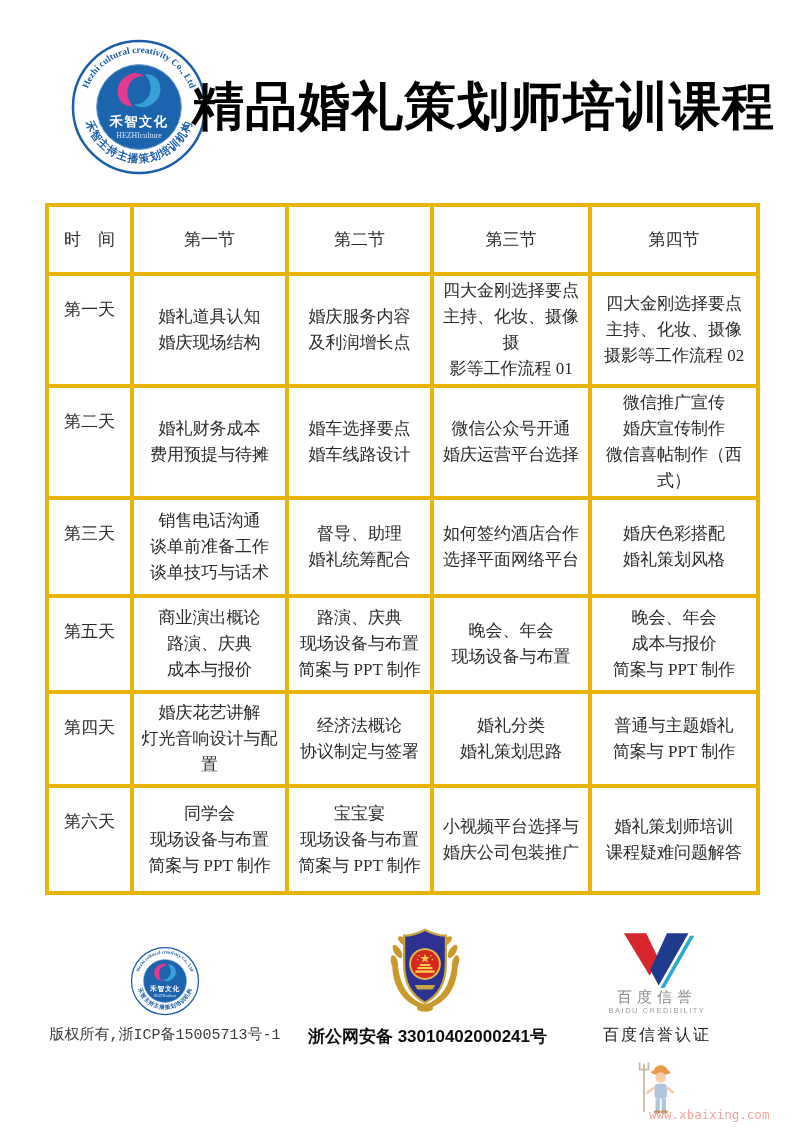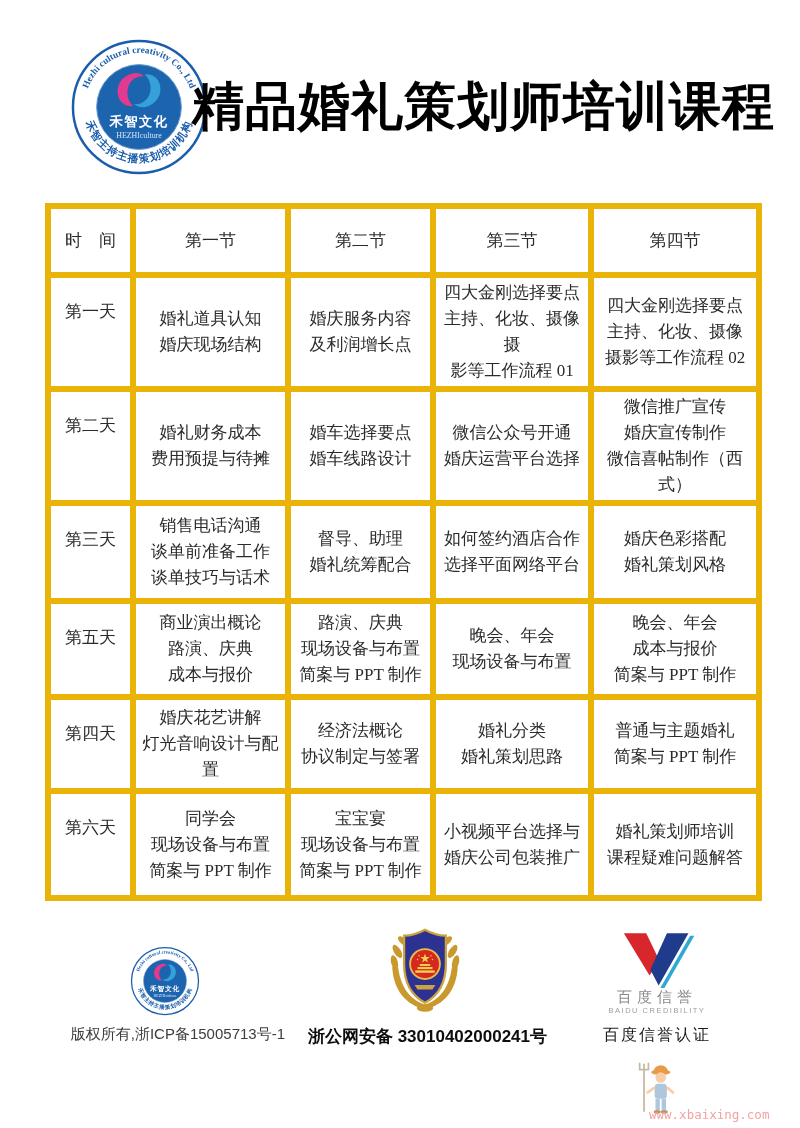--- a/index.html
+++ b/index.html
@@ -16,34 +16,34 @@
     text-align:right; font-size:52px; font-weight:bold; color:#000;
     letter-spacing:1px; white-space:nowrap;
   }
 
   
   table.schedule {
     position:absolute; left:45px; top:203px; width:711px;
     border-collapse:collapse; table-layout:fixed;
   }
   table.schedule th, table.schedule td {
-    border:6px solid #eab308; text-align:center; vertical-align:middle;
+    border:4px solid #eab308; text-align:center; vertical-align:middle;
     font-size:17px; line-height:26px; color:#2b2b2b;
     white-space:pre-line; padding:2px 6px; font-weight:normal;
   }
   table.schedule td.day { vertical-align:top; padding-top:21px;margin-top:44px; }
 
   
   .f-col { position:absolute; top:916px; text-align:center; }
   .f-left  { left:45px;  width:240px; }
   .f-mid   { left:303px; width:244px;text-align:right; }
   .f-right { left:562px; width:190px; }
   .logo-box { height:100px; display:flex; flex-direction:column;
               align-items:center; justify-content:flex-end; margin-bottom:9px; }
-  .icp-text    { font-family:Liberation Sans, sans-serif; font-size:15px; color:#3c3c3c;text-align:right; }
+  .icp-text    { font-family:Liberation Mono, monospace; font-size:15px; color:#3c3c3c; }
   .police-text { font-family:"Liberation Sans",sans-serif; font-size:17px; font-weight:bold; color:#0d0d0d; }
   .baidu-cn    { font-family:"Liberation Sans",sans-serif; font-size:15px; color:#8a8a8a; letter-spacing:5px; line-height:18px; }
   .baidu-en    { font-family:"Liberation Sans",sans-serif; font-size:7.5px; color:#9d9d9d; letter-spacing:1.5px; line-height:10px; }
   .baidu-cert  { font-family:"Liberation Sans",sans-serif; font-size:16px; color:#1a1a1a; letter-spacing:2px; margin-top:4px; }
 
   
   .wm { position:absolute; right:5px; top:1058px; width:158px; height:64px; opacity:.92; }
   .wm-farmer { position:absolute; left:0; bottom:4px; }
   .wm-name {
     position:absolute; left:46px; top:-2px; font-family:"Liberation Sans",sans-serif;

